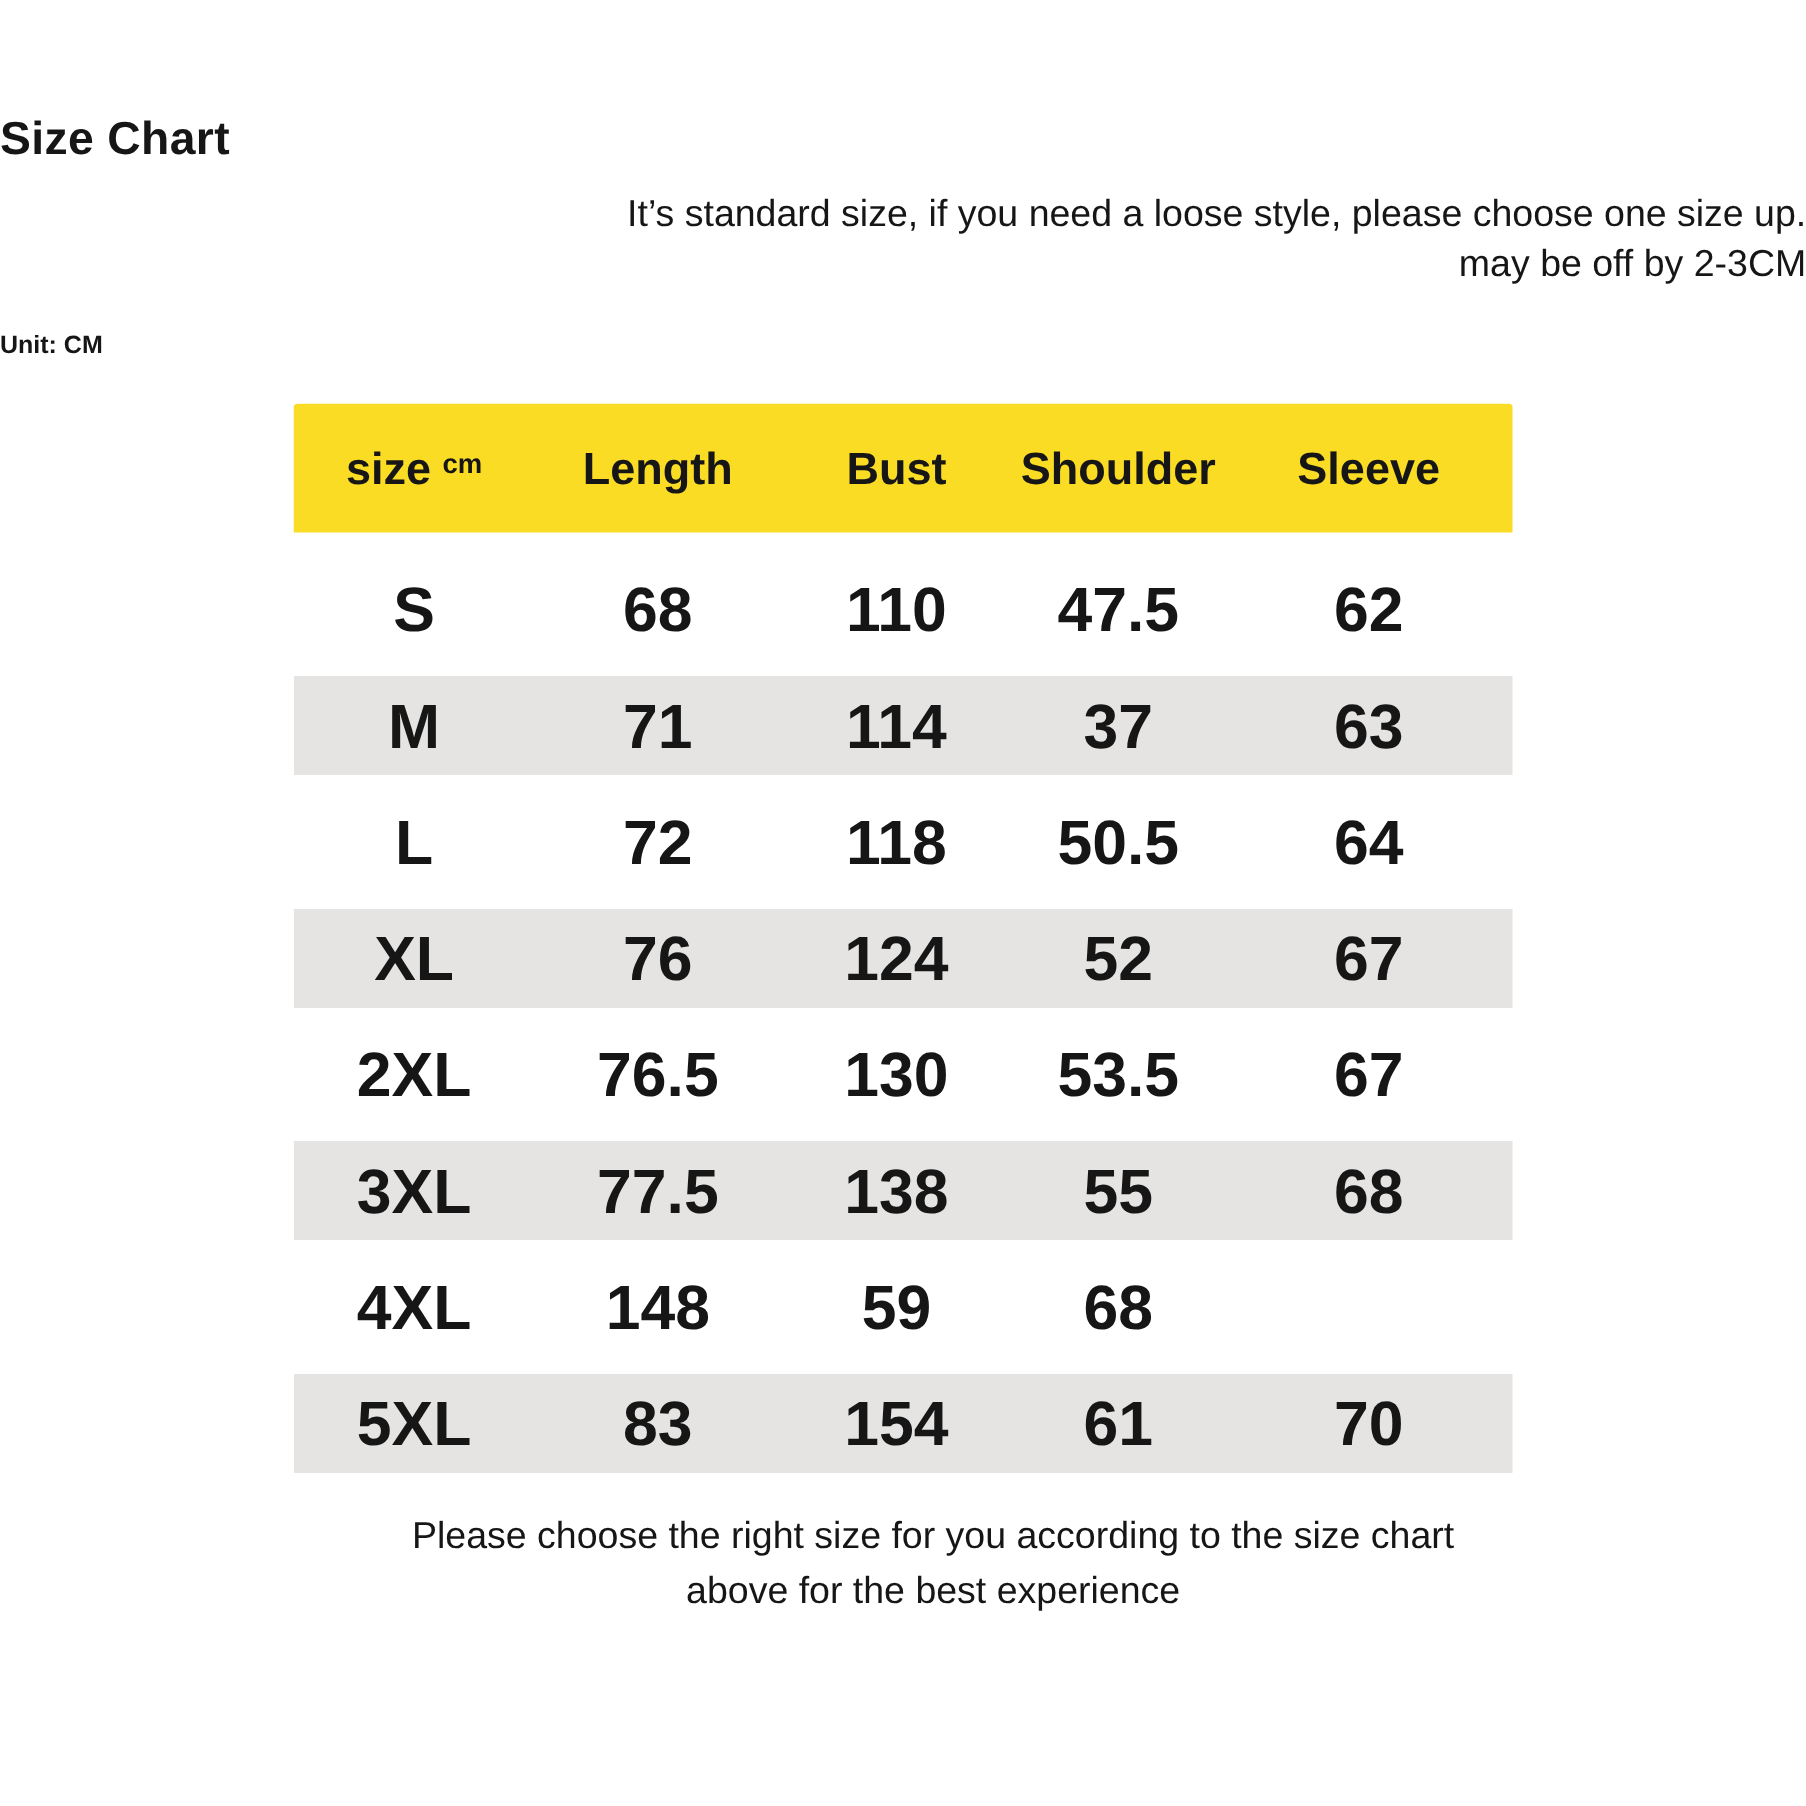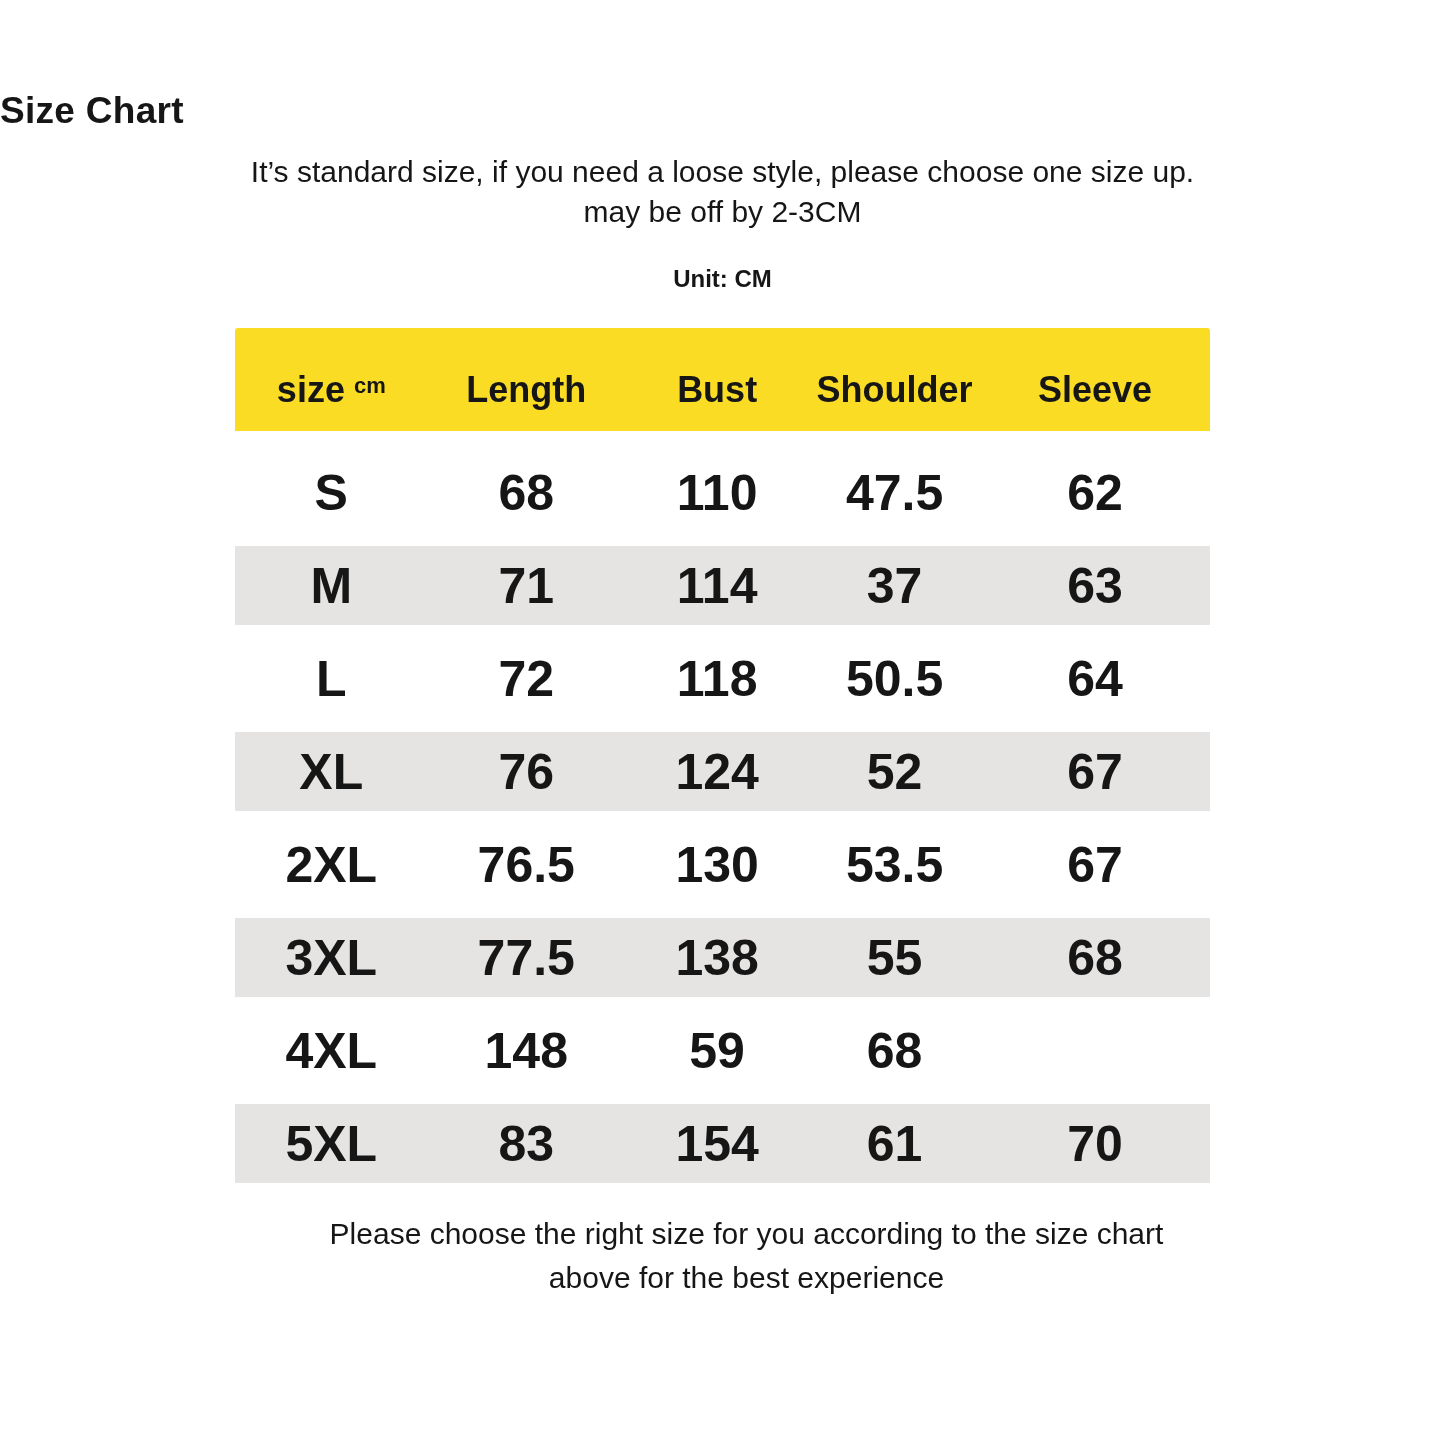--- a/index.html
+++ b/index.html
@@ -14,50 +14,50 @@
 
   .title {
     margin-top: 90px;
     text-align: left;
     font-size: 37px;
     font-weight: 700;
     letter-spacing: 0.3px;
   }
   .subtitle {
     margin-top: 20px;
-    text-align: center;
+    text-align: right;
     font-size: 30px;
     line-height: 40px;
     font-weight: 400;
   }
   .subtitle span { display: block; }
   .unit {
     margin-top: 33px;
-    text-align: center;
-    font-size: 24px;
+    text-align: left;
+    font-size: 20px;
     font-weight: 700;
   }
 
   .size-table {
     width: 975px;
     margin: 35px auto 0 auto;
   }
   .thead {
     height: 103px;
     background: var(--header-bg, #FBDC25);
     border-radius: 3px 3px 0 0;
     display: grid;
     grid-template-columns: 19.75% 20.25% 18.9% 17.5% 23.6%;
     align-items: end;
   }
   .th {
     text-align: center;
     font-size: 36px;
     font-weight: 700;
-    padding-bottom: 20px;
+    padding-bottom: 30px;
     white-space: nowrap;
   }
   .th .cm {
     font-size: 22px;
     font-weight: 700;
     position: relative;
     top: -9px;
     margin-left: 9px;
   }
   .tbody { padding-top: 15px; }

